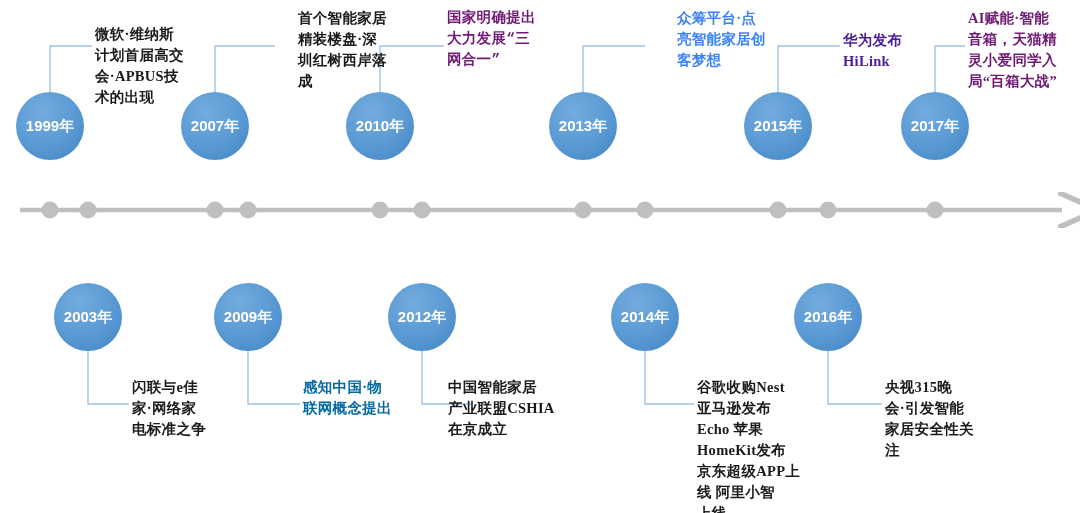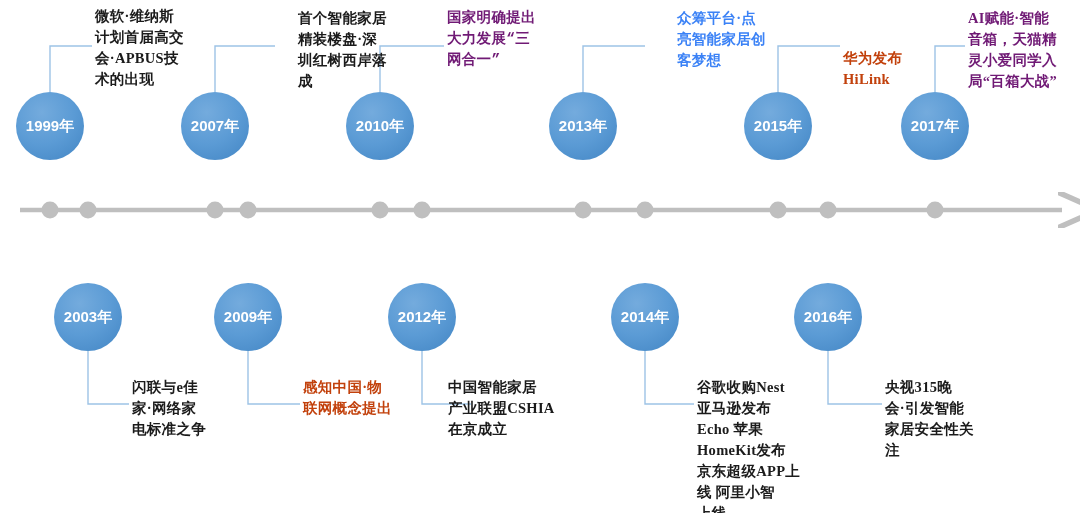--- a/index.html
+++ b/index.html
@@ -96,50 +96,50 @@
         <text x="422" y="322" text-anchor="middle" fill="#ffffff" font-family="&quot;Liberation Sans&quot;, sans-serif" font-size="15" font-weight="bold">2012年</text>
         <text x="583" y="131" text-anchor="middle" fill="#ffffff" font-family="&quot;Liberation Sans&quot;, sans-serif" font-size="15" font-weight="bold">2013年</text>
         <text x="645" y="322" text-anchor="middle" fill="#ffffff" font-family="&quot;Liberation Sans&quot;, sans-serif" font-size="15" font-weight="bold">2014年</text>
         <text x="778" y="131" text-anchor="middle" fill="#ffffff" font-family="&quot;Liberation Sans&quot;, sans-serif" font-size="15" font-weight="bold">2015年</text>
         <text x="828" y="322" text-anchor="middle" fill="#ffffff" font-family="&quot;Liberation Sans&quot;, sans-serif" font-size="15" font-weight="bold">2016年</text>
         <text x="935" y="131" text-anchor="middle" fill="#ffffff" font-family="&quot;Liberation Sans&quot;, sans-serif" font-size="15" font-weight="bold">2017年</text>
       </g>
   </svg>
 
   <div id="desc-layer">
-      <div class="desc upper" style="left: 95px; top: 6px; color: rgb(27, 27, 27);">微软·维纳斯
+      <div class="desc upper" style="left: 95px; top: 24px; color: rgb(27, 27, 27);">微软·维纳斯
 计划首届高交
 会·APBUS技
 术的出现</div>
       <div class="desc lower" style="left: 132px; top: 377px; color: rgb(27, 27, 27);">闪联与e佳
 家·网络家
 电标准之争</div>
       <div class="desc upper" style="left: 278px; top: 8px; color: rgb(27, 27, 27); margin-left: 20px;">首个智能家居
 精装楼盘·深
 圳红树西岸落
 成</div>
-      <div class="desc lower" style="left: 303px; top: 377px; color: #c2410c;">感知中国·物
+      <div class="desc lower" style="left: 303px; top: 377px; color: #0369a1;">感知中国·物
 联网概念提出</div>
       <div class="desc upper" style="left: 447px; top: 8px; color: #701a75; font-family: Liberation Mono, monospace;">国家明确提出
 大力发展“三
 网合一”</div>
       <div class="desc lower" style="left: 448px; top: 377px; color: rgb(27, 27, 27);">中国智能家居
 产业联盟CSHIA
 在京成立</div>
       <div class="desc upper" style="left: 677px; top: 8px; color: #3b82f6;">众筹平台·点
 亮智能家居创
 客梦想</div>
       <div class="desc lower" style="left: 697px; top: 377px; color: rgb(27, 27, 27);">谷歌收购Nest
 亚马逊发布
 Echo  苹果
 HomeKit发布
 京东超级APP上
 线  阿里小智
 上线</div>
-      <div class="desc upper" style="left: 843px; top: 48px; color: #c2410c;">华为发布
+      <div class="desc upper" style="left: 843px; top: 30px; color: #4c1d95;">华为发布
 HiLink</div>
       <div class="desc lower" style="left: 885px; top: 377px; color: rgb(27, 27, 27); font-family: Liberation Serif, serif;">央视315晚
 会·引发智能
 家居安全性关
 注</div>
       <div class="desc upper" style="left: 968px; top: 8px; color: #701a75;">AI赋能·智能
 音箱，天猫精
 灵小爱同学入
 局“百箱大战”</div>
     </div>

